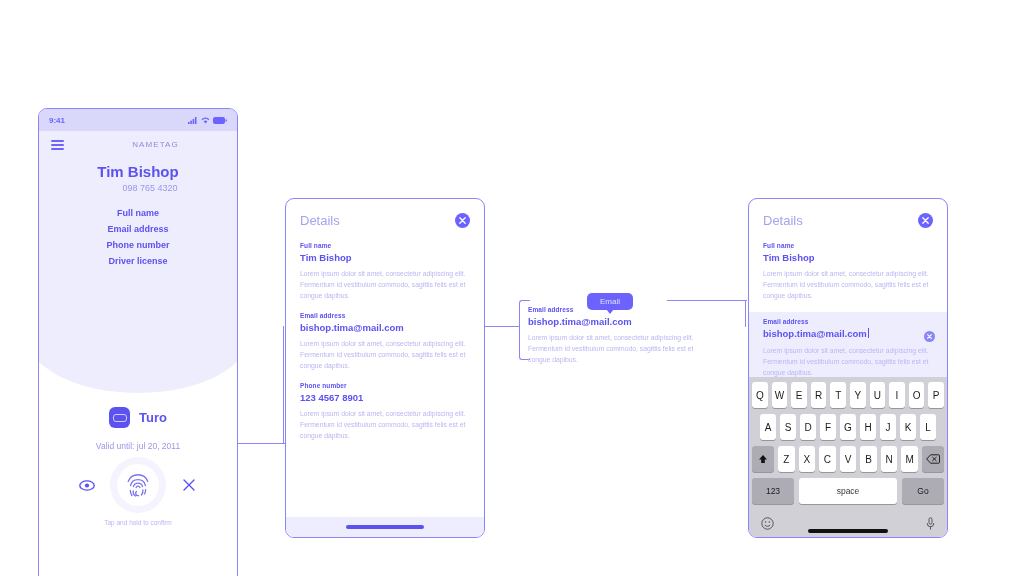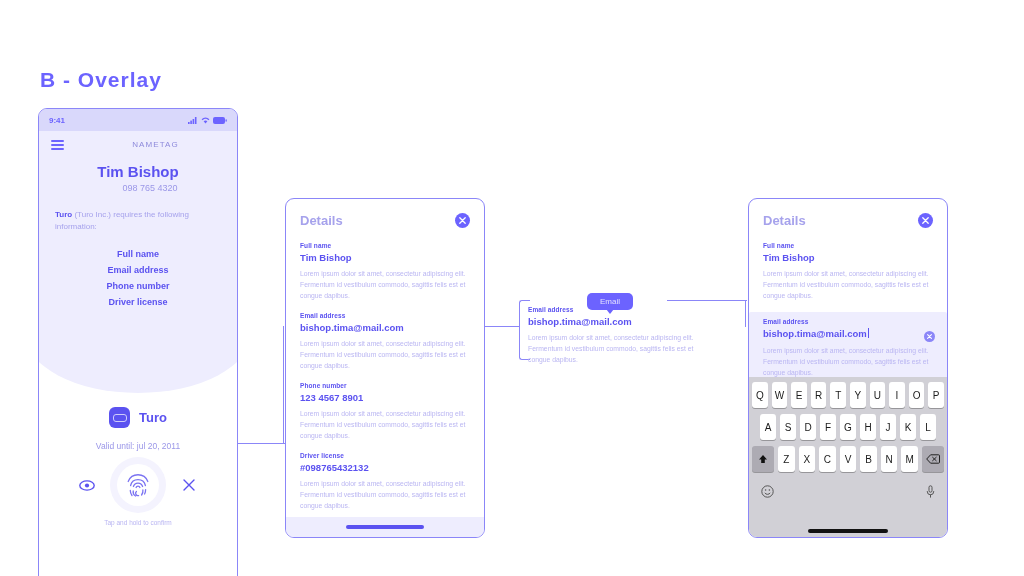--- a/index.html
+++ b/index.html
@@ -90,21 +90,20 @@
     display:flex;align-items:center;justify-content:center;
   }
   .homebar .bar{width:78px;height:3.5px;border-radius:2px;background:#5B52F0;}
 
   
   #card2{left:285px;top:198px;width:200px;height:340px;}
   #card3{left:748px;top:198px;width:200px;height:340px;}
   .card-head{
     display:flex;justify-content:space-between;
     padding:14px 14px 0 14px;
-    font-weight:bold;
   }
   .card-head .ttl{font-size:13px;color:#A6A2EC;}
   .closebtn{
     width:15px;height:15px;border-radius:50%;background:#6C63FF;
     display:flex;align-items:center;justify-content:center;flex:none;
   }
   .card-body{padding:14px 14px 0 14px;}
   .fld{margin-bottom:11px;}
   .fld-label{font-size:6.5px;font-weight:bold;color:#5B52F0;margin-bottom:3px;letter-spacing:.1px;}
   .fld-value{font-size:9.5px;font-weight:bold;color:#5B52F0;margin-bottom:5px;}
@@ -172,21 +171,20 @@
   .kb-home{
     position:absolute;left:0;right:0;bottom:4px;display:flex;justify-content:center;
   }
   .kb-home .bar{width:80px;height:4px;border-radius:2px;background:#111;}
 </style>
 </head>
 <body>
 
 <div class="stage">
 
-  <div class="page-title">B  -  Overlay</div>
 
   <div class="conn" style="left:95px;top:443px;width:190px;height:1.5px;border-top-width:1.5px;"></div>
   <div class="conn" style="left:95px;top:443px;width:1.5px;height:24px;border-left-width:1.5px;"></div>
   <div class="conn" style="left:283px;top:326px;width:1.5px;height:118px;border-left-width:1.5px;"></div>
 
   <div class="conn" style="left:404px;top:326px;width:115px;height:1.5px;border-top-width:1.5px;"></div>
   <div class="conn" style="left:519px;top:300px;width:10px;height:58px;border-left-width:1.5px;border-top-width:1.5px;border-bottom-width:1.5px;border-radius:3px 0 0 3px;"></div>
 
   <div class="conn" style="left:667px;top:300px;width:80px;height:1.5px;border-top-width:1.5px;"></div>
   <div class="conn" style="left:745px;top:300px;width:1.5px;height:27px;border-left-width:1.5px;"></div>
@@ -218,24 +216,20 @@
         <span></span>
           <span></span>
           <span></span>
       </div>
       <div class="nav-title">NAMETAG</div>
     </div>
 
     <div class="p1-name">Tim Bishop</div>
     <div class="p1-phone">098 765 4320</div>
 
-    <div class="p1-req">
-      <b>Turo</b>
-      <span>(Turo Inc.) requires the following information:</span>
-    </div>
 
     <div class="p1-fields">
       <div>Full name</div>
       <div>Email address</div>
       <div>Phone number</div>
       <div>Driver license</div>
     </div>
 
     <div class="lower-pane">
       <div class="wave-bottom"></div>
@@ -304,25 +298,20 @@
       <div class="fld">
         <div class="fld-label">Email address</div>
         <div class="fld-value">bishop.tima@mail.com</div>
         <div class="fld-desc">Lorem ipsum dolor sit amet, consectetur adipiscing elit. Fermentum id vestibulum commodo, sagittis felis est et congue dapibus.</div>
       </div>
       <div class="fld">
         <div class="fld-label">Phone number</div>
         <div class="fld-value">123 4567 8901</div>
         <div class="fld-desc">Lorem ipsum dolor sit amet, consectetur adipiscing elit. Fermentum id vestibulum commodo, sagittis felis est et congue dapibus.</div>
       </div>
-      <div class="fld">
-        <div class="fld-label">Driver license</div>
-        <div class="fld-value">#098765432132</div>
-        <div class="fld-desc">Lorem ipsum dolor sit amet, consectetur adipiscing elit. Fermentum id vestibulum commodo, sagittis felis est et congue dapibus.</div>
-      </div>
     </div>
     <div class="card-home">
         <div class="bar"></div>
       </div>
   </div>
 
   <div class="edit-pill">Email</div>
   <div id="float-email">
     <div class="fld-label">Email address</div>
     <div class="fld-value">bishop.tima@mail.com</div>
@@ -393,20 +382,25 @@
         <div class="key">B</div>
         <div class="key">N</div>
         <div class="key">M</div>
         <div class="key wide">
           <svg width="14" height="10" viewBox="0 0 14 10">
             <path d="M4.6 .8 H12.6 a.9.9 0 0 1 .9.9 v6.6 a.9.9 0 0 1-.9.9 H4.6 L.7 5 Z" fill="none" stroke="#222" stroke-width="1"></path>
             <path d="M6.6 3.3 L10.2 6.7 M10.2 3.3 L6.6 6.7" stroke="#222" stroke-width="1" stroke-linecap="round"></path>
           </svg>
         </div>
       </div>
+      <div class="krow r4">
+        <div class="key num">123</div>
+        <div class="key space">space</div>
+        <div class="key go">Go</div>
+      </div>
       <div class="kbbottom">
         <div>
           <svg width="13" height="13" viewBox="0 0 13 13">
             <circle cx="6.5" cy="6.5" r="5.7" fill="none" stroke="#555" stroke-width="1"></circle>
             <circle cx="4.6" cy="5" r=".8" fill="#555"></circle>
               <circle cx="8.4" cy="5" r=".8" fill="#555"></circle>
             <path d="M4 8.2 a3 3 0 0 0 5 0" fill="none" stroke="#555" stroke-width="1" stroke-linecap="round"></path>
           </svg>
         </div>
         <div>

